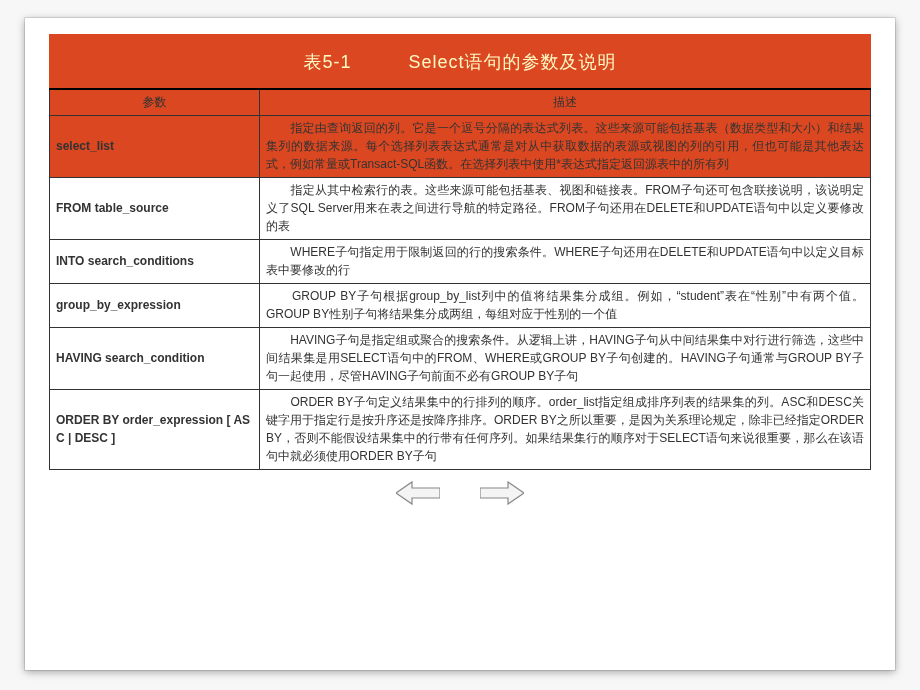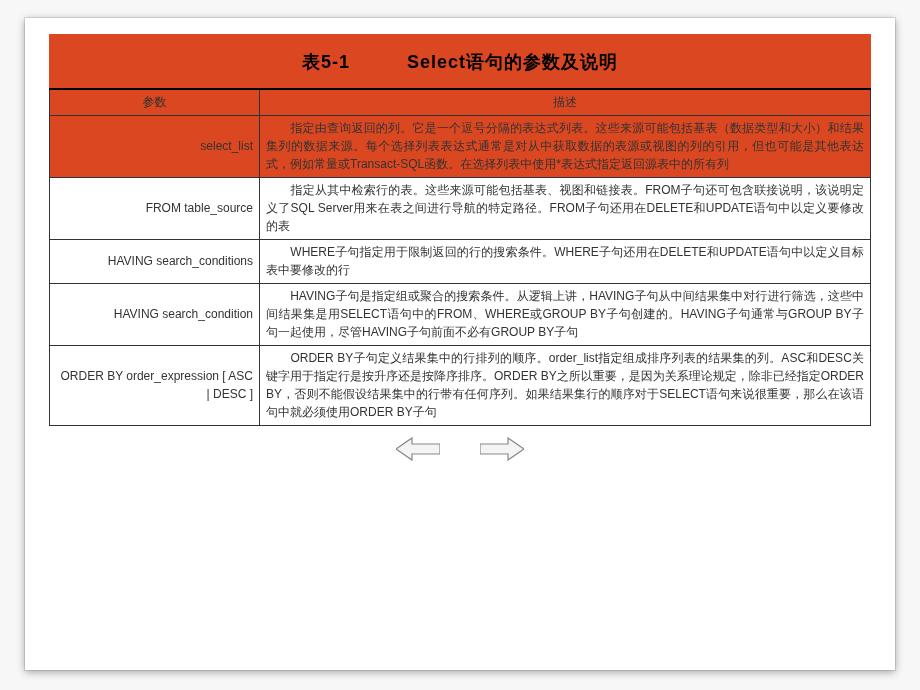--- a/index.html
+++ b/index.html
@@ -19,24 +19,24 @@
     height: 652px;
     background: #fff;
     box-shadow: 0 2px 8px rgba(0,0,0,0.35), 0 0 0 1px rgba(0,0,0,0.1);
     padding: 16px 24px 12px 24px;
     position: relative;
     display: flex;
     flex-direction: column;
   }
   .title-bar {
     background: #db4720;
-    color: #000000;
+    color: #fef9c3;
     text-align: center;
     font-size: 18px;
-    font-weight: 700;
+    font-weight: 400;
     padding: 16px 0 14px 0;
     letter-spacing: 1px;
   }
   table.main {
     width: 100%;
     border-collapse: collapse;
     font-size: 12px;
     line-height: 1.5;
     table-layout: fixed;
   }
@@ -50,23 +50,24 @@
   table.main thead th {
     background: #db4720;
     text-align: center;
     font-weight: 500;
   }
   table.main thead tr.hdr-top th { border-top: 2px solid #000; }
   .orange-section td {
     background: #db4720;
   }
   td.param {
-    text-align: right;
+    text-align: left;
     padding-left: 14px;
     word-break: break-all;
+    font-weight: bold;
   }
   td.desc { text-align: justify; text-justify: inter-ideograph; }
   .nav {
     display: flex;
     justify-content: center;
     gap: 40px;
     margin-top: 10px;
   }
   .nav svg { cursor: pointer; }
 </style>
@@ -89,22 +90,26 @@
     <tbody>
       <tr class="orange-section">
         <td class="param">select_list</td>
         <td class="desc">　　指定由查询返回的列。它是一个逗号分隔的表达式列表。这些来源可能包括基表（数据类型和大小）和结果集列的数据来源。每个选择列表表达式通常是对从中获取数据的表源或视图的列的引用，但也可能是其他表达式，例如常量或Transact-SQL函数。在选择列表中使用*表达式指定返回源表中的所有列</td>
       </tr>
       <tr>
         <td class="param">FROM table_source</td>
         <td class="desc">　　指定从其中检索行的表。这些来源可能包括基表、视图和链接表。FROM子句还可包含联接说明，该说明定义了SQL Server用来在表之间进行导航的特定路径。FROM子句还用在DELETE和UPDATE语句中以定义要修改的表</td>
       </tr>
       <tr>
-        <td class="param">HAVING  search_conditions</td>
+        <td class="param">INTO  search_conditions</td>
         <td class="desc">　　WHERE子句指定用于限制返回的行的搜索条件。WHERE子句还用在DELETE和UPDATE语句中以定义目标表中要修改的行</td>
+      </tr>
+      <tr>
+        <td class="param">group_by_expression</td>
+        <td class="desc">　　GROUP BY子句根据group_by_list列中的值将结果集分成组。例如，“student”表在“性别”中有两个值。GROUP BY性别子句将结果集分成两组，每组对应于性别的一个值</td>
       </tr>
       <tr>
         <td class="param">HAVING search_condition</td>
         <td class="desc">　　HAVING子句是指定组或聚合的搜索条件。从逻辑上讲，HAVING子句从中间结果集中对行进行筛选，这些中间结果集是用SELECT语句中的FROM、WHERE或GROUP BY子句创建的。HAVING子句通常与GROUP BY子句一起使用，尽管HAVING子句前面不必有GROUP BY子句</td>
       </tr>
       <tr>
         <td class="param">ORDER BY order_expression [ ASC | DESC ]</td>
         <td class="desc">　　ORDER BY子句定义结果集中的行排列的顺序。order_list指定组成排序列表的结果集的列。ASC和DESC关键字用于指定行是按升序还是按降序排序。ORDER BY之所以重要，是因为关系理论规定，除非已经指定ORDER BY，否则不能假设结果集中的行带有任何序列。如果结果集行的顺序对于SELECT语句来说很重要，那么在该语句中就必须使用ORDER BY子句</td>
       </tr>
     </tbody>

